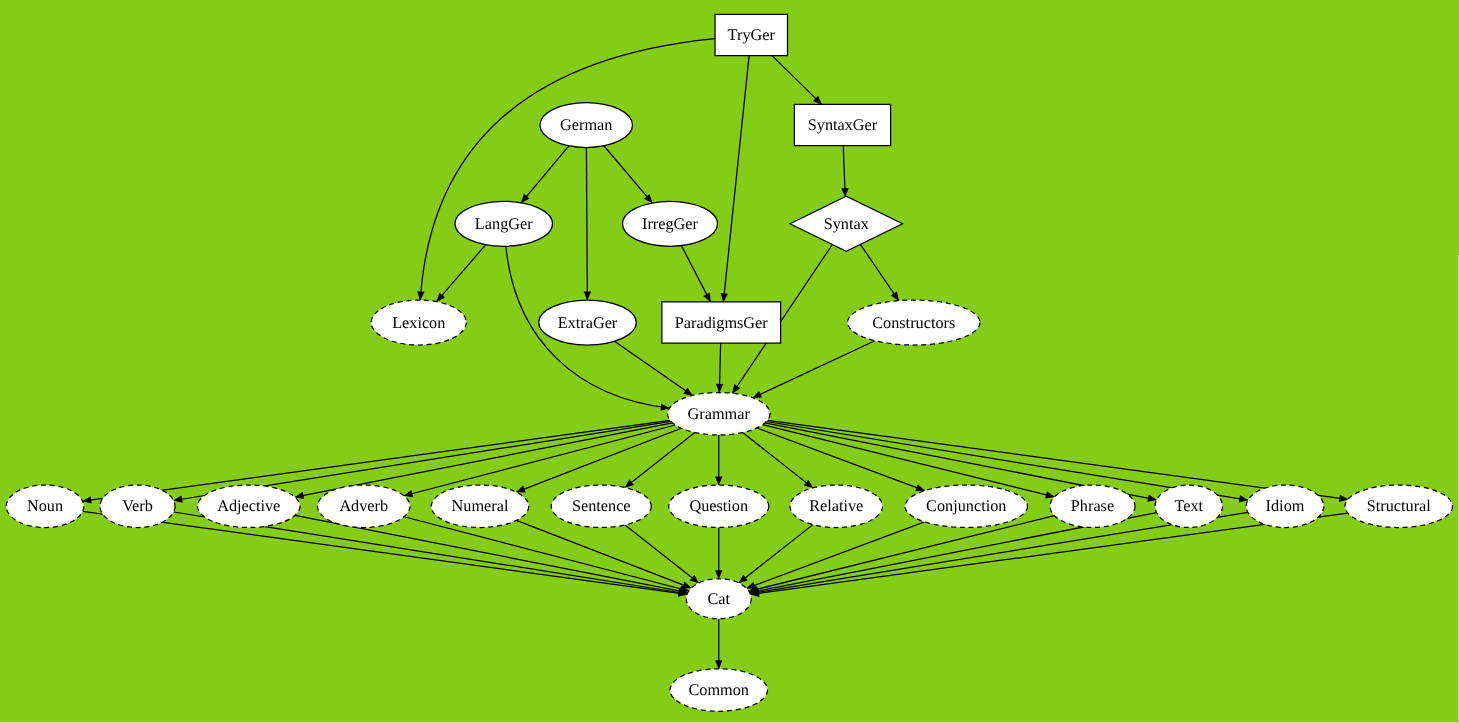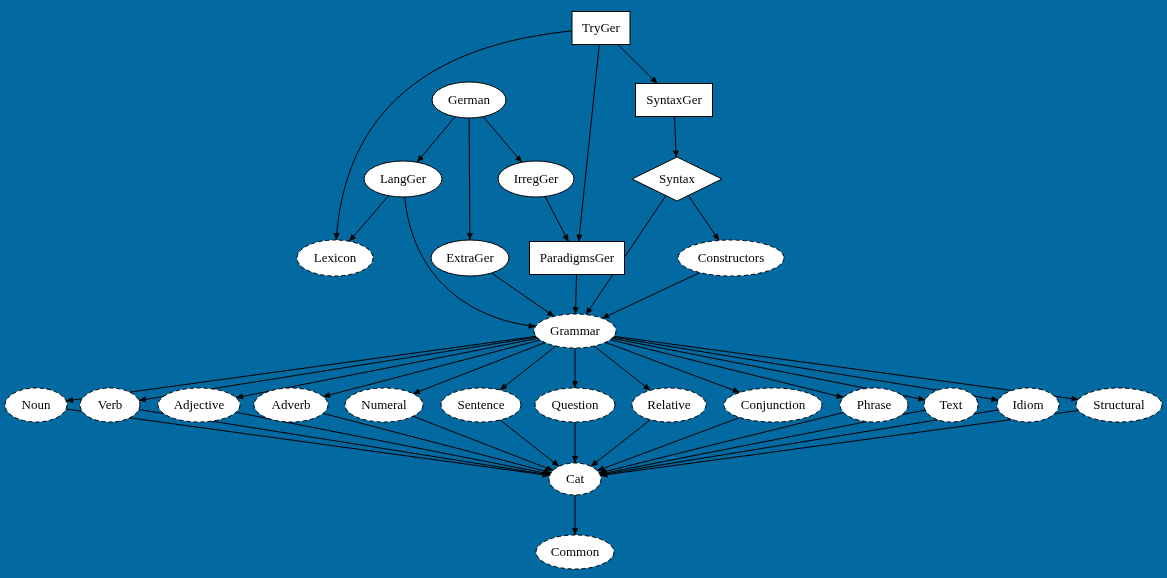--- a/index.html
+++ b/index.html
@@ -1,16 +1,16 @@
 <!DOCTYPE html>
 <html><head>
 <meta charset="utf-8">
 <style>
   html,body{margin:0;padding:0;background:#ffffff;}
-  #stage{position:relative;width:1167px;height:578px;background:#0369a1;overflow:hidden;}
+  #stage{position:relative;width:1167px;height:578px;background:#84cc16;overflow:hidden;}
   svg{display:block;}
   .edge{fill:none;stroke:#000000;stroke-width:1;}
   .node-shape{fill:#ffffff;stroke:#000000;stroke-width:1;}
   .dashed{stroke-dasharray:4 3;}
   .node-label{
     font-family:"Liberation Serif","DejaVu Serif",serif;
     font-size:13px;
     fill:#000000;
     text-anchor:middle;
   }

